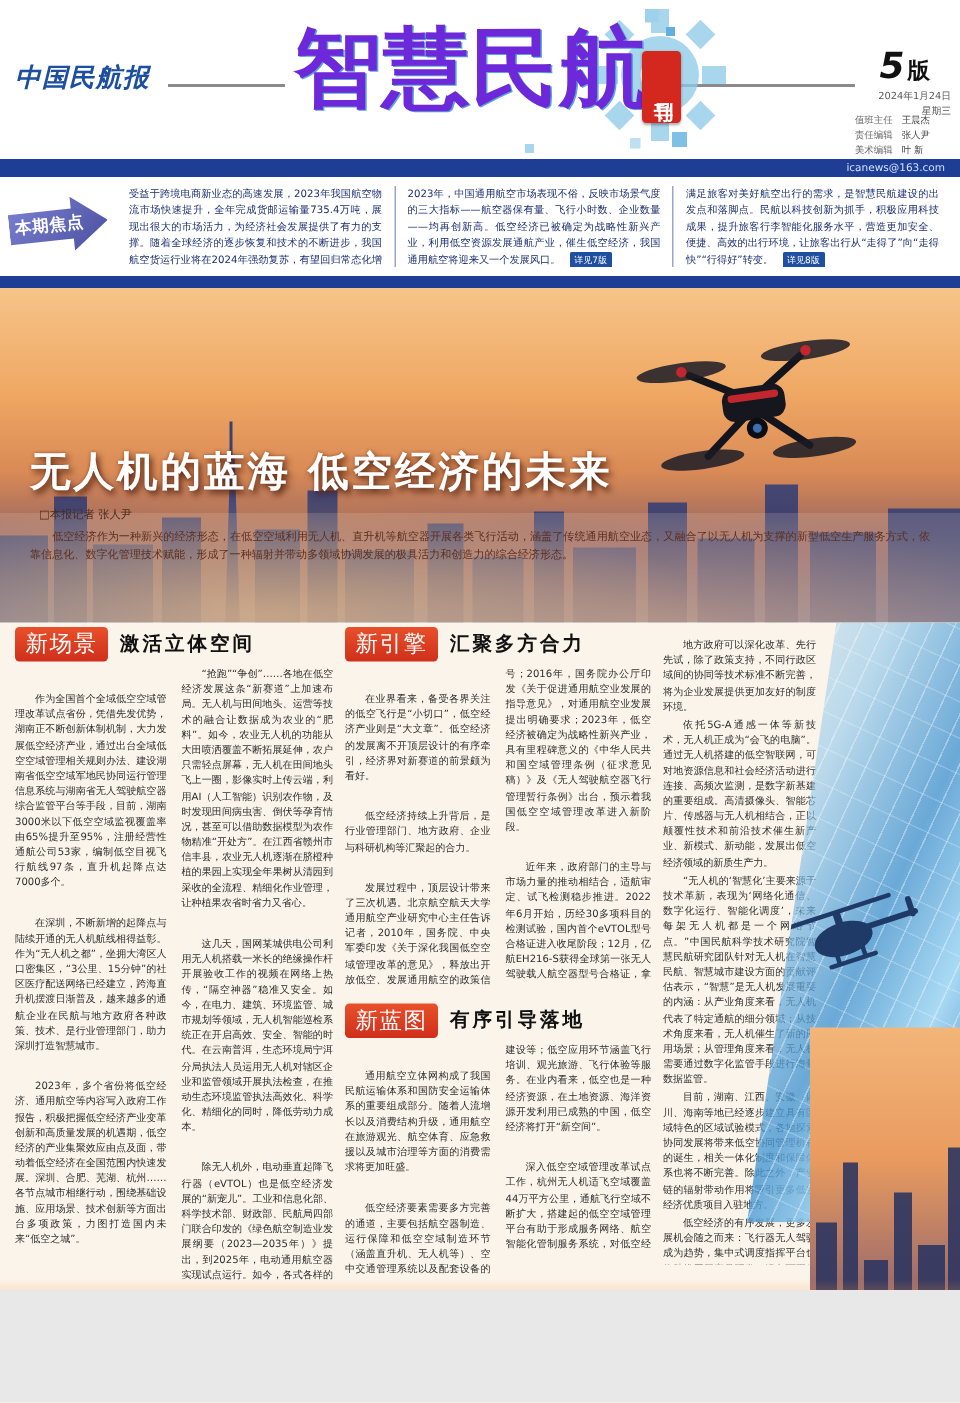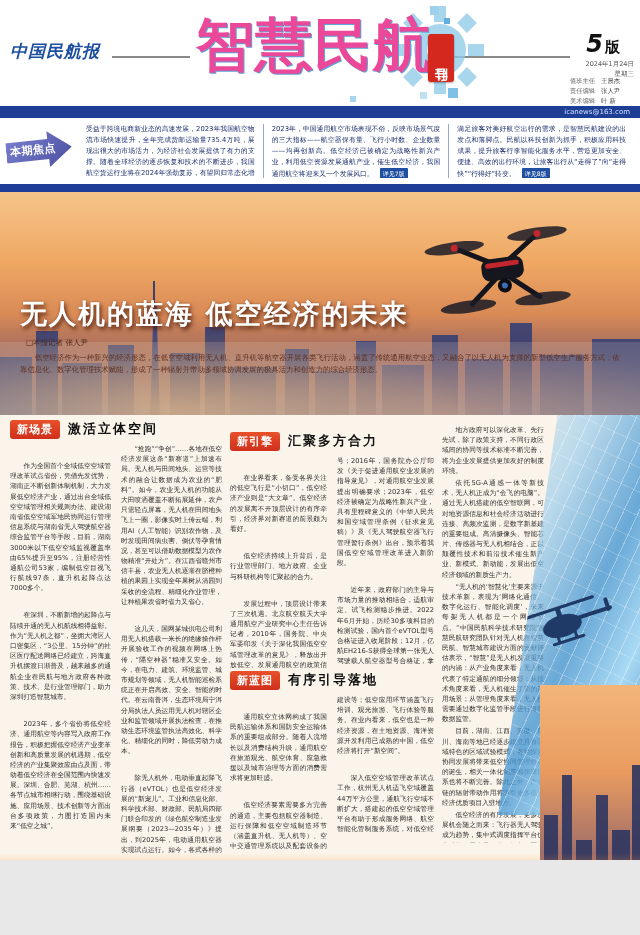--- a/index.html
+++ b/index.html
@@ -13,21 +13,21 @@
   .hl-left{left:112px;width:78px;}
   .hl-right{left:452px;width:118px;}
   .gear{position:absolute;left:392px;top:2px;opacity:.9;}
   .sq{position:absolute;background:#9fd0ec;}
   .sq.s1{left:430px;top:6px;width:9px;height:9px;}
   .sq.s2{left:444px;top:18px;width:6px;height:6px;background:#63aedd;}
   .sq.s3{left:420px;top:92px;width:7px;height:7px;background:#bfe0f2;}
   .sq.s4{left:448px;top:88px;width:10px;height:10px;background:#7fc0e6;}
   .sq.s5{left:350px;top:96px;width:6px;height:6px;background:#a8d6ee;}
   .mast-title{position:absolute;left:196px;top:16px;font-size:58px;font-weight:bold;
-              color:#ec4899;letter-spacing:1px;line-height:1;
+              color:#6d28d9;letter-spacing:1px;line-height:1;
               text-shadow:1px 1px 0 #5aa6d8;}
   .mast-seal{position:absolute;left:428px;top:34px;width:26px;height:48px;background:#d4281e;
              color:#fff;font-size:13px;font-weight:bold;border-radius:3px;
              writing-mode:vertical-rl;text-orientation:upright;text-align:center;line-height:26px;
              box-shadow:0 1px 2px rgba(0,0,0,.35);}
   .mast-sub{position:absolute;left:208px;top:88px;font-size:11px;color:#7f9fb8;letter-spacing:3px;margin-top:44px;}
   .page-num{position:absolute;right:20px;top:30px;color:#111;font-weight:bold;}
   .page-num .pn-digit{font-size:24px;font-style:italic;}
   .page-num .pn-label{font-size:15px;margin-left:2px;}
   .date-block{position:absolute;right:6px;top:60px;font-size:6.5px;color:#555;text-align:right;line-height:1.5;}
@@ -69,29 +69,29 @@
         background:linear-gradient(180deg,rgba(250,232,210,.15),rgba(250,232,210,.42));}
   .headline{position:absolute;left:20px;top:104px;font-size:27px;font-weight:bold;color:#ffffff;
             letter-spacing:2px;text-shadow:2px 3px 4px rgba(70,25,10,.85),0 0 2px rgba(120,50,20,.6);}
   .byline{position:absolute;left:26px;top:146px;font-size:7.5px;color:#4a2c1c;}
   .hero-intro{position:absolute;left:20px;top:160px;width:600px;height:60px;overflow:hidden;
               font-size:7.4px;color:#5d2f20;line-height:1.65;text-align:justify;}
   .hero-intro p{margin:0;text-indent:2em;}
   
   .body{position:absolute;left:0;top:415px;width:640px;height:520px;background:#fbf4ea;}
   .sec-head{display:flex;align-items:center;height:18px;}
-  .sec-label{background:linear-gradient(180deg,#e8502a,#cf2f1b);color:#fff;font-size:11px;
-             font-weight:bold;padding:2px 7px;border-radius:3px;letter-spacing:1px;text-align:right;}
+  .sec-label{background:linear-gradient(180deg,#e8502a,#cf2f1b);color:#fff;font-size:15px;
+             font-weight:normal;padding:2px 7px;border-radius:3px;letter-spacing:1px;text-align:right;}
   .sec-title{font-size:13px;font-weight:bold;color:#111;margin-left:8px;letter-spacing:2px;}
   .col-text{font-size:6.7px;color:#2e2e2e;line-height:1.52;text-align:justify;overflow:hidden;}
   .col-text p{margin:17px 0 2px 0;text-indent:2em;}
   .two-col{column-count:2;column-gap:10px;}
   .sec-left{position:absolute;left:10px;top:5px;width:212px;}
   .sec-left .col-text{height:412px;margin-top:6px;}
-  .sec-mid1{position:absolute;left:230px;top:17px;width:204px;}
+  .sec-mid1{position:absolute;left:230px;top:5px;width:204px;}
   .sec-mid1 .col-text{height:222px;margin-top:6px;}
   .sec-mid2{position:absolute;left:230px;top:256px;width:204px;}
   .sec-mid2 .col-text{height:158px;margin-top:6px;}
   .right-col{position:absolute;left:442px;top:10px;width:102px;height:418px;
              font-size:6.7px;color:#2e2e2e;line-height:1.52;text-align:justify;overflow:hidden;}
   .right-col p{margin:0 0 2px 0;text-indent:2em;}
   
   .strip{position:absolute;left:498px;top:0;width:142px;height:400px;overflow:hidden;
          clip-path:polygon(42% 0,100% 0,100% 100%,0 100%);
          background:linear-gradient(115deg,rgba(190,224,245,.25) 0%,rgba(140,198,235,.6) 30%,

